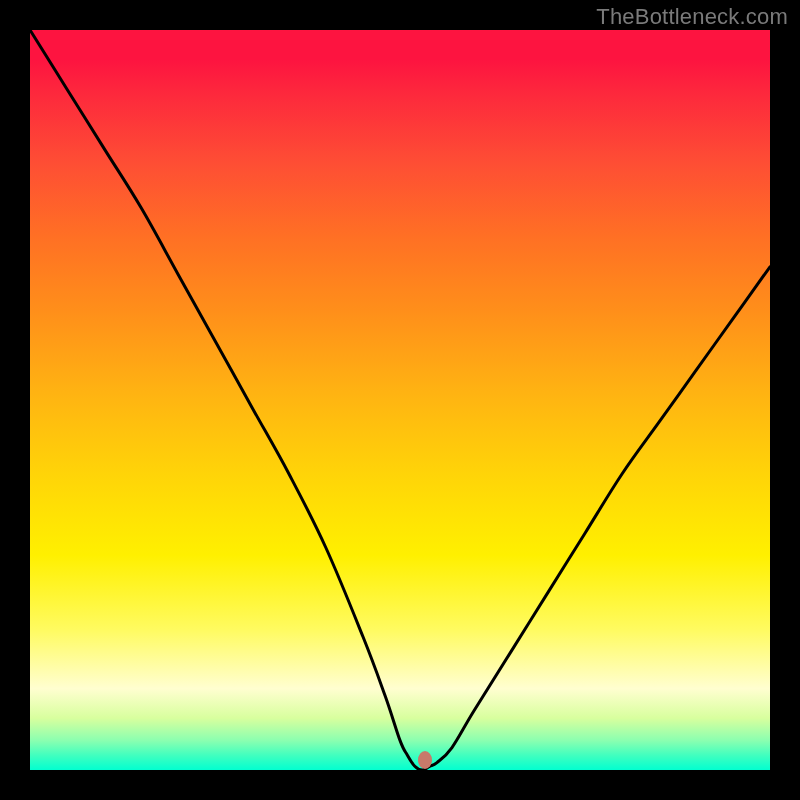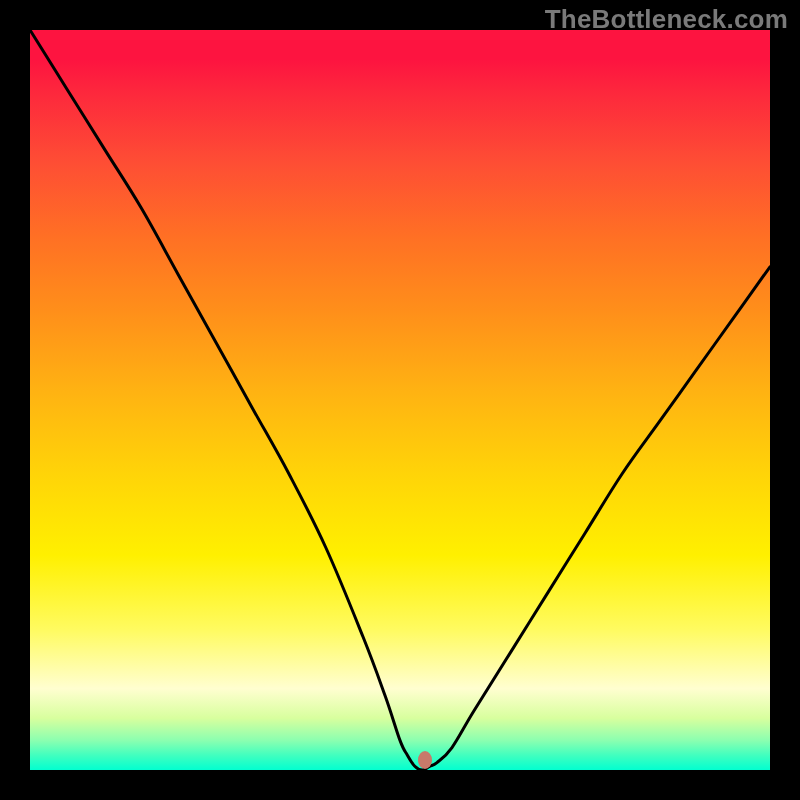--- a/index.html
+++ b/index.html
@@ -15,22 +15,22 @@
     position: relative;
     width: 800px;
     height: 800px;
     background: #000;
   }
   .watermark {
     position: absolute;
     top: 4px;
     right: 12px;
     color: #7a7a7a;
-    font-size: 26px;
-    font-weight: 700;
+    font-size: 22px;
+    font-weight: 400;
     letter-spacing: 0.2px;
     z-index: 10;
   }
   .plot-area {
     position: absolute;
     left: 30px;
     top: 30px;
     width: 740px;
     height: 740px;
     overflow: hidden;

